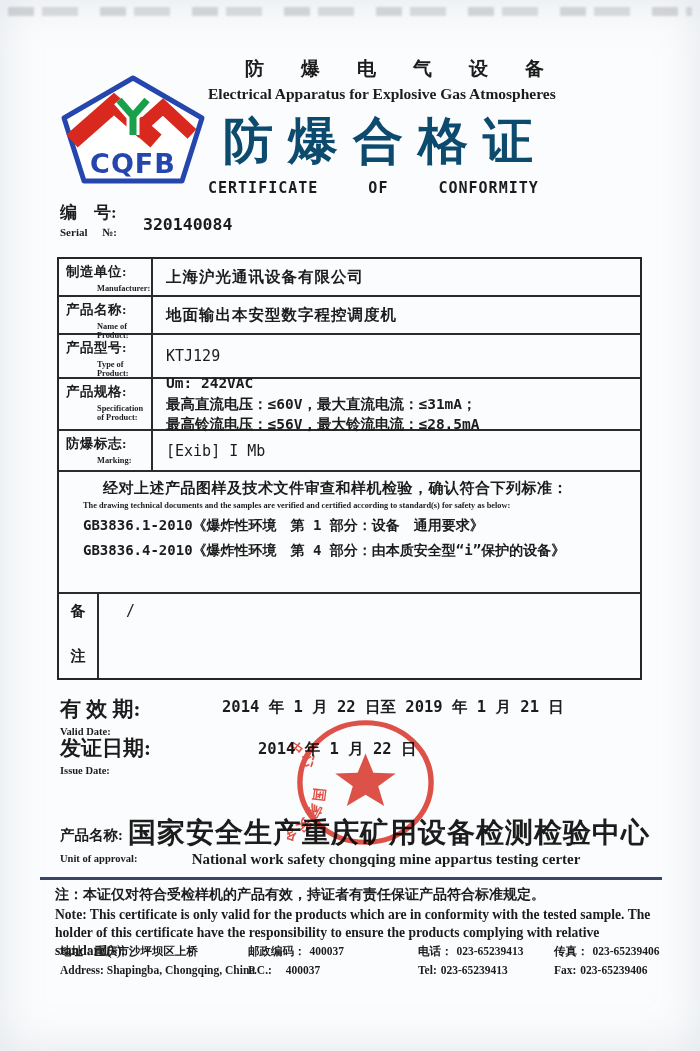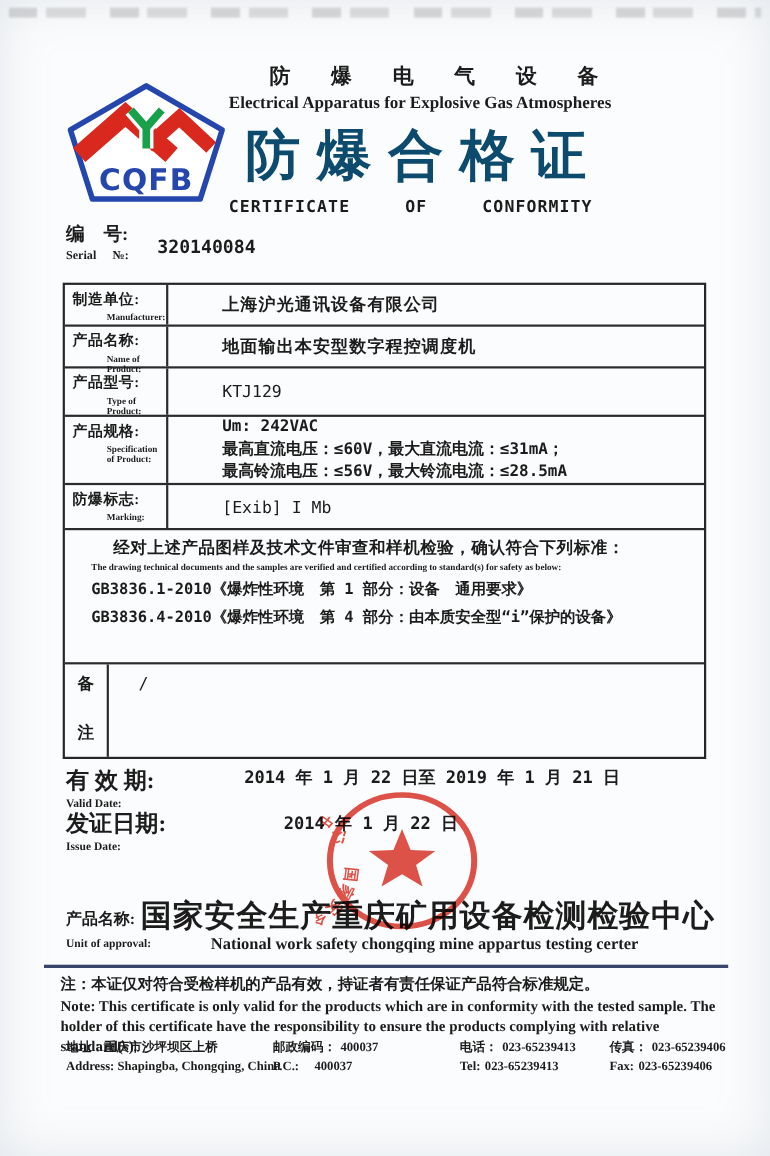--- a/index.html
+++ b/index.html
@@ -28,21 +28,21 @@
   .serial-en{font-size:11px;font-weight:700;margin-top:2px;word-spacing:12px;}
   .serial-val{position:absolute;left:143px;top:215px;font-size:16.5px;font-weight:600;
     font-family:"DejaVu Sans Mono","Liberation Mono",monospace;}
   
   .tbl{position:absolute;left:57px;top:257px;width:585px;border:2px solid #262626;box-sizing:border-box;background:transparent;}
   .t-row{display:flex;border-bottom:2px solid #2b2b2b;box-sizing:border-box;}
   .t-row:last-child{border-bottom:none;}
   .t-lbl{width:94px;flex:0 0 94px;border-right:2px solid #2b2b2b;padding:4px 2px 2px 7px;box-sizing:border-box;}
   .t-lbl .cn{font-size:13.5px;font-weight:700;letter-spacing:.5px;}
   .t-lbl .en{font-size:8.4px;font-weight:700;margin-top:3px;margin-left:31px;}
-  .t-val{flex:1;display:flex;flex-direction:column;justify-content:center;padding-left:13px;box-sizing:border-box;margin-left:36px;}
+  .t-val{flex:1;display:flex;flex-direction:column;justify-content:center;padding-left:13px;box-sizing:border-box;}
   .v-cn{font-size:15.5px;font-weight:700;letter-spacing:1px;}
   .v-mono{font-size:15px;font-weight:500;font-family:"DejaVu Sans Mono","Liberation Mono",monospace;}
   .spec-line{font-size:14.5px;font-weight:600;line-height:1.42;font-family:"DejaVu Sans Mono","Liberation Mono",monospace;}
   .std-cell{padding:7px 10px 4px 24px;}
   .std-cn{font-size:15px;font-weight:700;text-indent:20px;letter-spacing:.5px;}
   .std-en{font-size:8.3px;font-weight:700;margin-top:3px;}
   .std-item{font-size:14px;font-weight:600;margin-top:7px;font-family:"DejaVu Sans Mono","Liberation Mono",monospace;}
   .rem-lbl{width:40px;flex:0 0 40px;border-right:2px solid #2b2b2b;display:flex;flex-direction:column;
     justify-content:space-between;align-items:center;padding:8px 0 12px;box-sizing:border-box;
     font-size:15px;font-weight:700;}
@@ -130,21 +130,21 @@
     </div>
     <div class="t-row" style="height:44px">
       <div class="t-lbl">
         <div class="cn">产品型号:</div>
         <div class="en">Type of Product:</div>
       </div>
       <div class="t-val">
         <div class="v-mono">KTJ129</div>
       </div>
     </div>
-    <div class="t-row" style="height:62px">
+    <div class="t-row" style="height:52px">
       <div class="t-lbl">
         <div class="cn">产品规格:</div>
         <div class="en">Specification of Product:</div>
       </div>
       <div class="t-val">
         <div class="spec-line">Um: 242VAC</div>
         <div class="spec-line">最高直流电压：≤60V，最大直流电流：≤31mA；</div>
         <div class="spec-line">最高铃流电压：≤56V，最大铃流电流：≤28.5mA</div>
       </div>
     </div>

